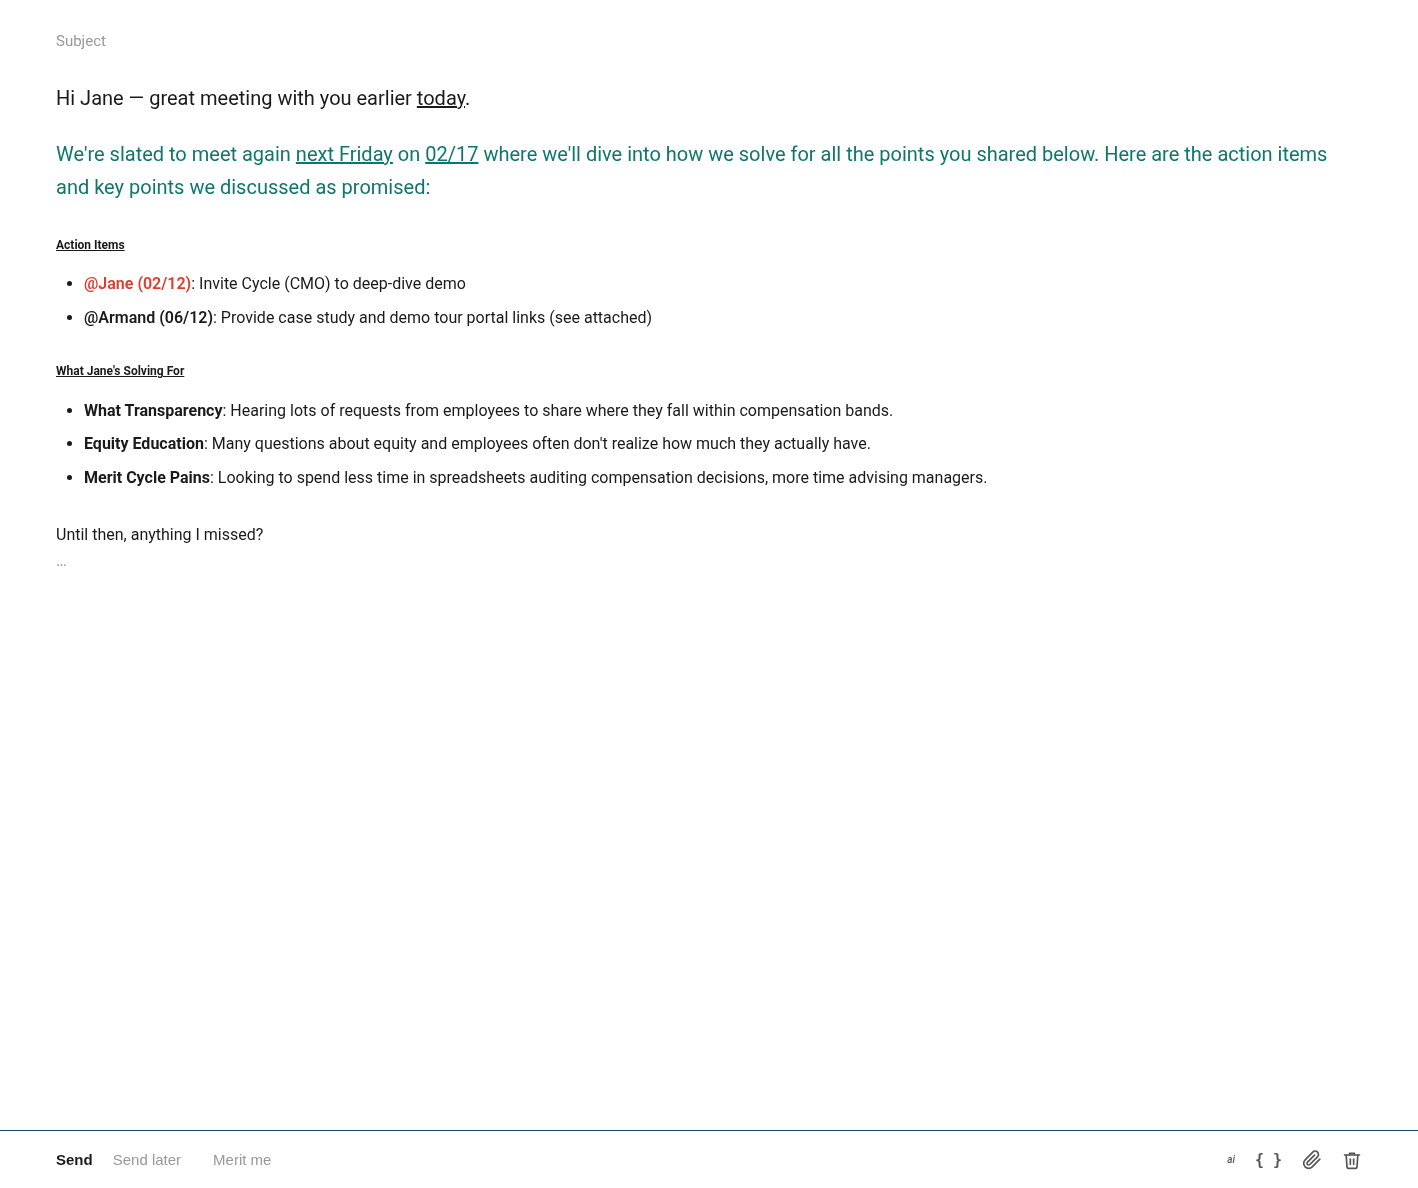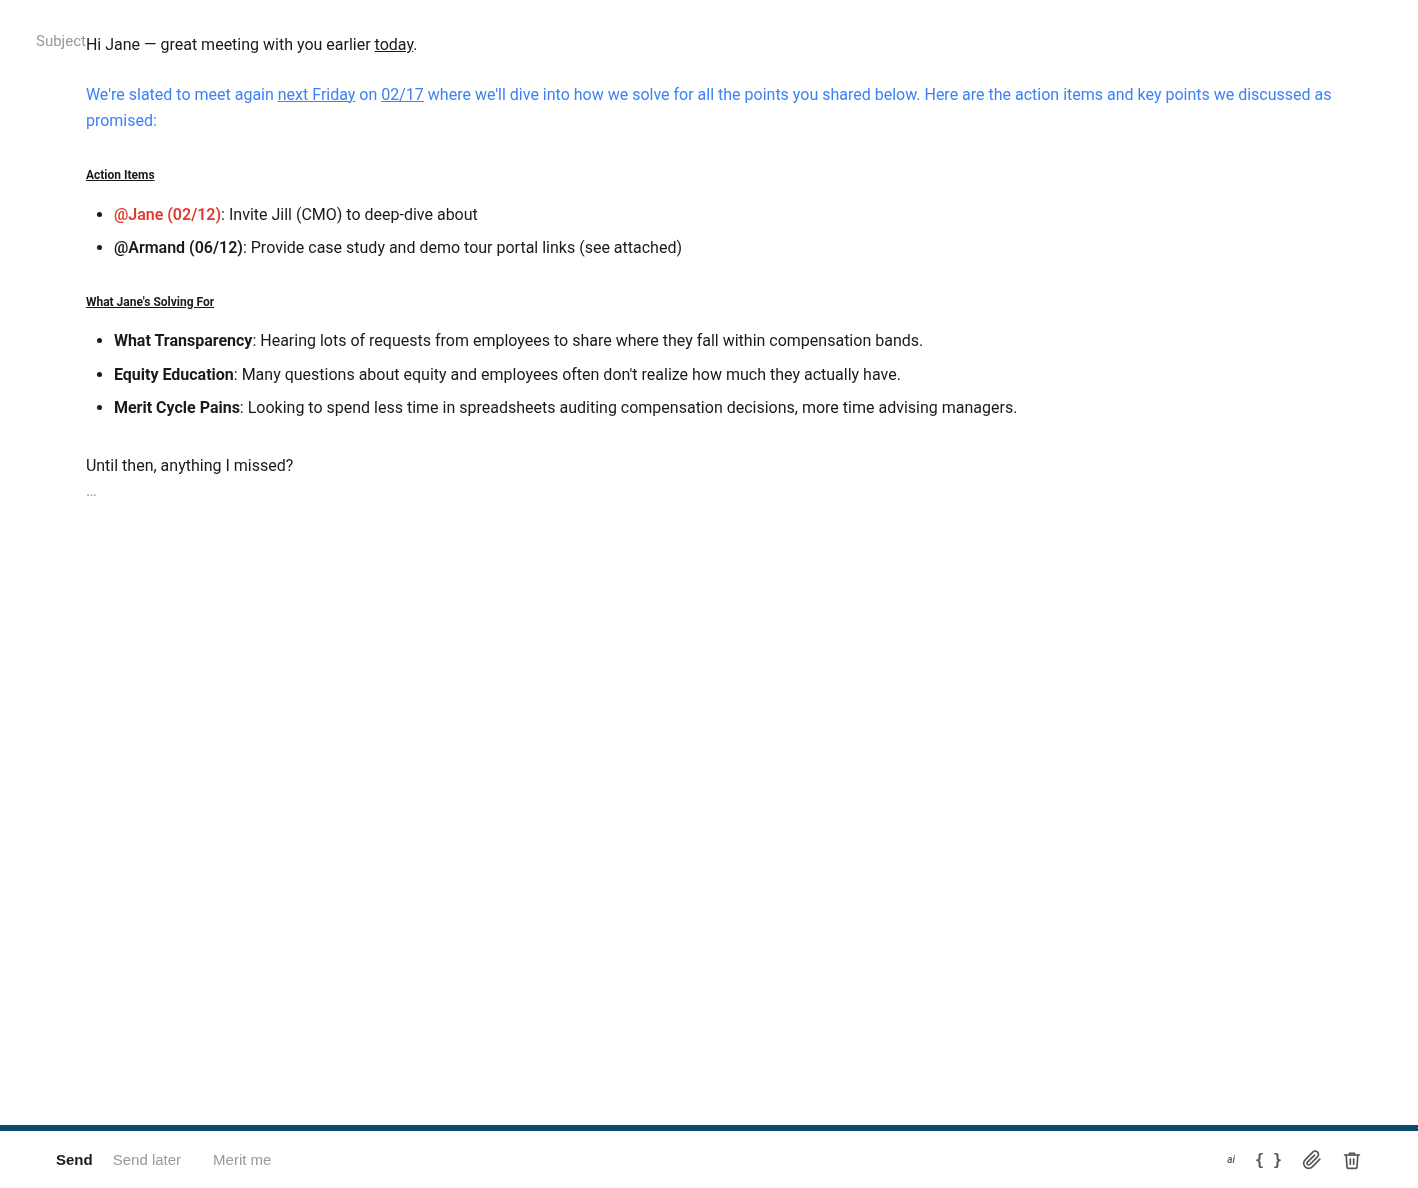--- a/index.html
+++ b/index.html
@@ -13,52 +13,52 @@
       background: #ffffff;
       width: 1418px;
       height: 1188px;
       display: flex;
       flex-direction: column;
     }
 
     .email-container {
       flex: 1;
       display: flex;
-      flex-direction: row;
-      padding: 32px 56px 0 36px;
+      flex-direction: column;
+      padding: 32px 56px 0 56px;
       overflow: hidden;
     }
 
     .subject-label {
       color: #999999;
       font-size: 15px;
       margin-bottom: 32px;
     }
 
     .email-body {
       flex: 1;
       font-size: 16px;
       line-height: 1.6;
       color: #1a1a1a;
     }
 
     .greeting {
       margin-bottom: 24px;
-      font-size: 16px;
+      font-size: 20px;
       color: #1a1a1a;
     }
 
     .greeting .underline {
       text-decoration: underline;
     }
 
     .intro-paragraph {
       margin-bottom: 32px;
-      font-size: 16px;
-      color: #3b82f6;
+      font-size: 20px;
+      color: #0f766e;
       line-height: 1.65;
     }
 
     .intro-paragraph .underline {
       text-decoration: underline;
     }
 
     .section-heading {
       font-size: 12px;
       font-weight: 700;
@@ -100,21 +100,21 @@
       color: #1a1a1a;
     }
 
     .ellipsis {
       font-size: 16px;
       color: #999999;
       margin-bottom: 16px;
     }
 
     .toolbar {
-      border-top: 6px solid #0c4a6e;
+      border-top: 1px solid #0c4a6e;
       padding: 16px 56px;
       display: flex;
       align-items: center;
       gap: 0;
       background: #ffffff;
       flex-shrink: 0;
     }
 
     .toolbar-left {
       display: flex;
@@ -194,21 +194,21 @@
     </p>
 
     <p class="intro-paragraph">
       <span>We're slated to meet again </span><span class="underline">next Friday</span><span> on </span><span class="underline">02/17</span><span> where we'll dive into how we solve for all the points you shared below. Here are the action items and key points we discussed as promised:</span>
     </p>
 
     <div class="section-heading">Action Items</div>
 
     <ul class="bullet-list">
       <li>
-        <span class="mention-red">@Jane (02/12)</span><span>: Invite Jill (CMO) to deep-dive about</span>
+        <span class="mention-red">@Jane (02/12)</span><span>: Invite Cycle (CMO) to deep-dive demo</span>
       </li>
       <li>
         <span class="mention-black">@Armand (06/12)</span><span>: Provide case study and demo tour portal links (see attached)</span>
       </li>
     </ul>
 
     <div class="section-heading">What Jane's Solving For</div>
 
     <ul class="bullet-list">
       <li>

